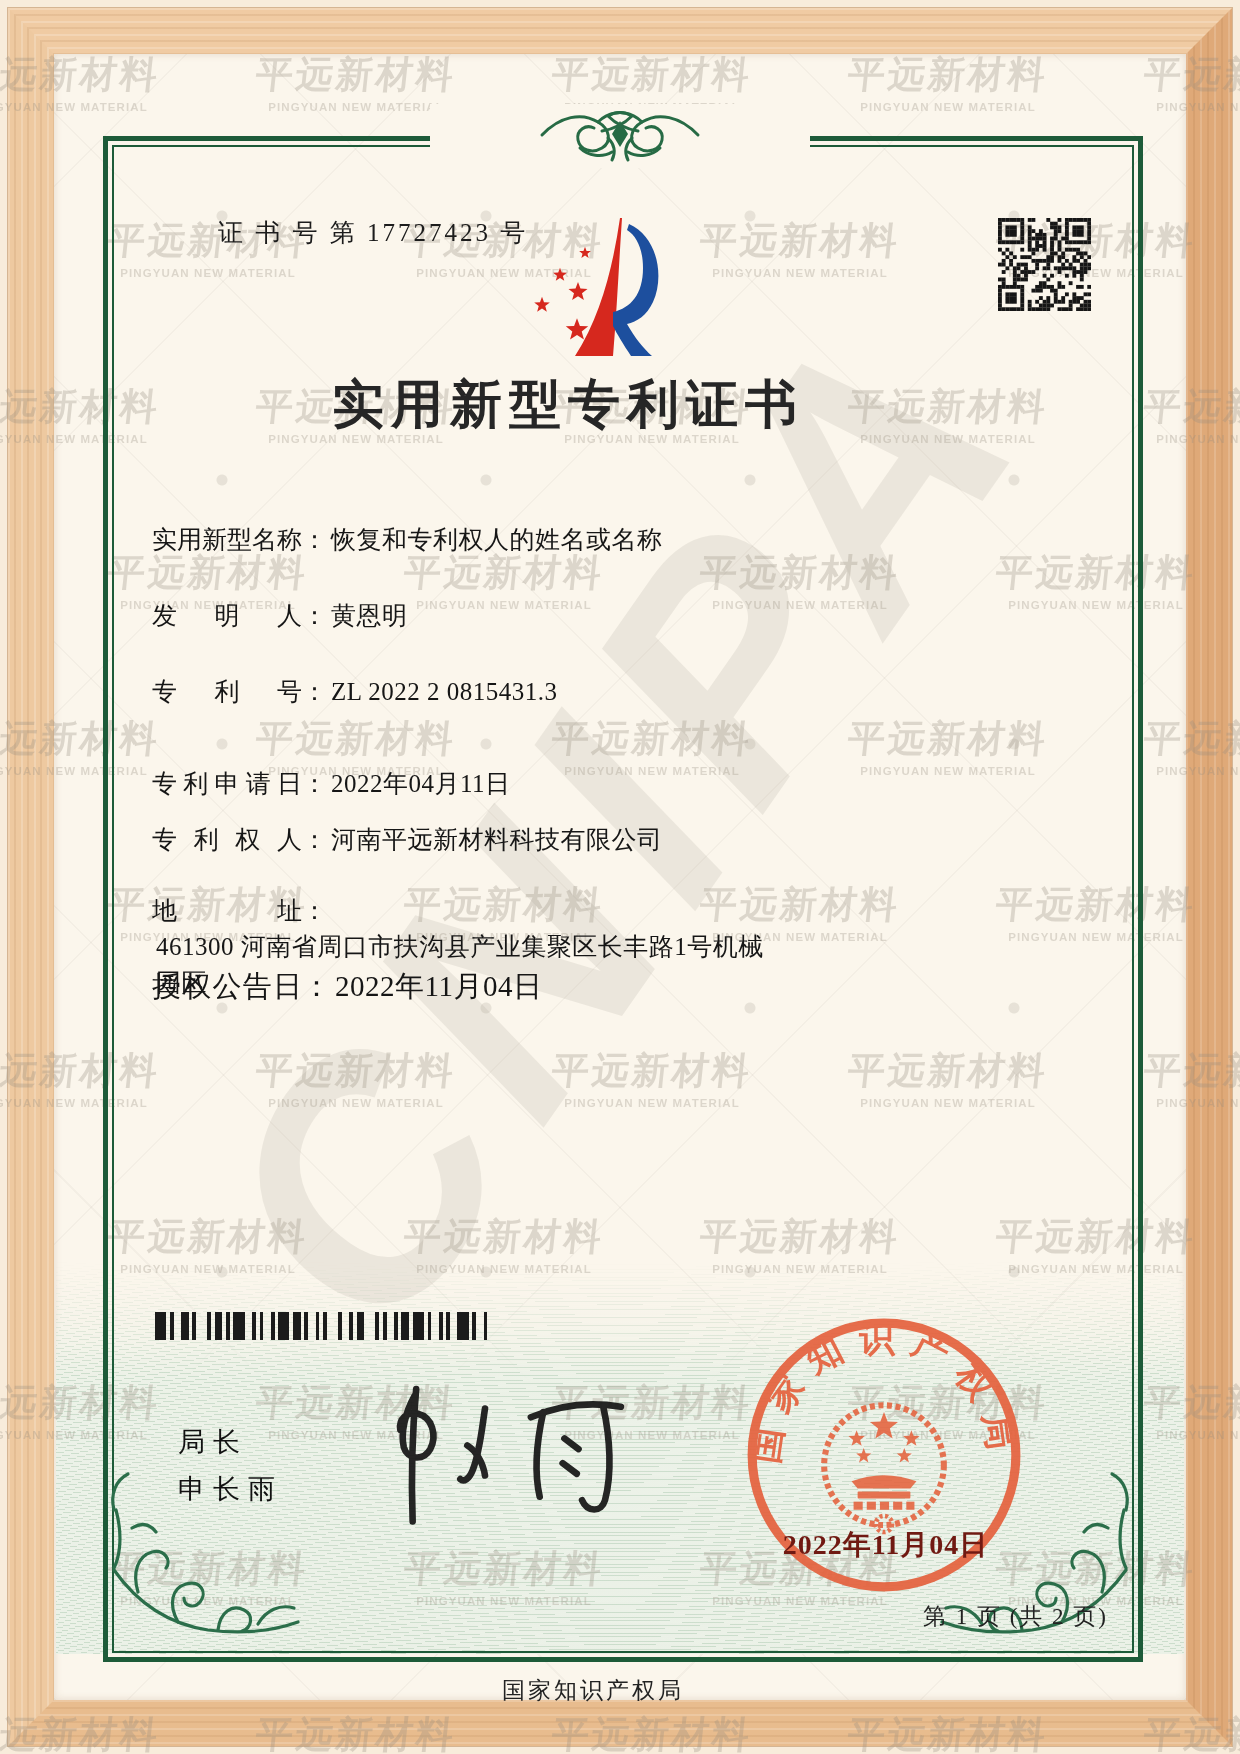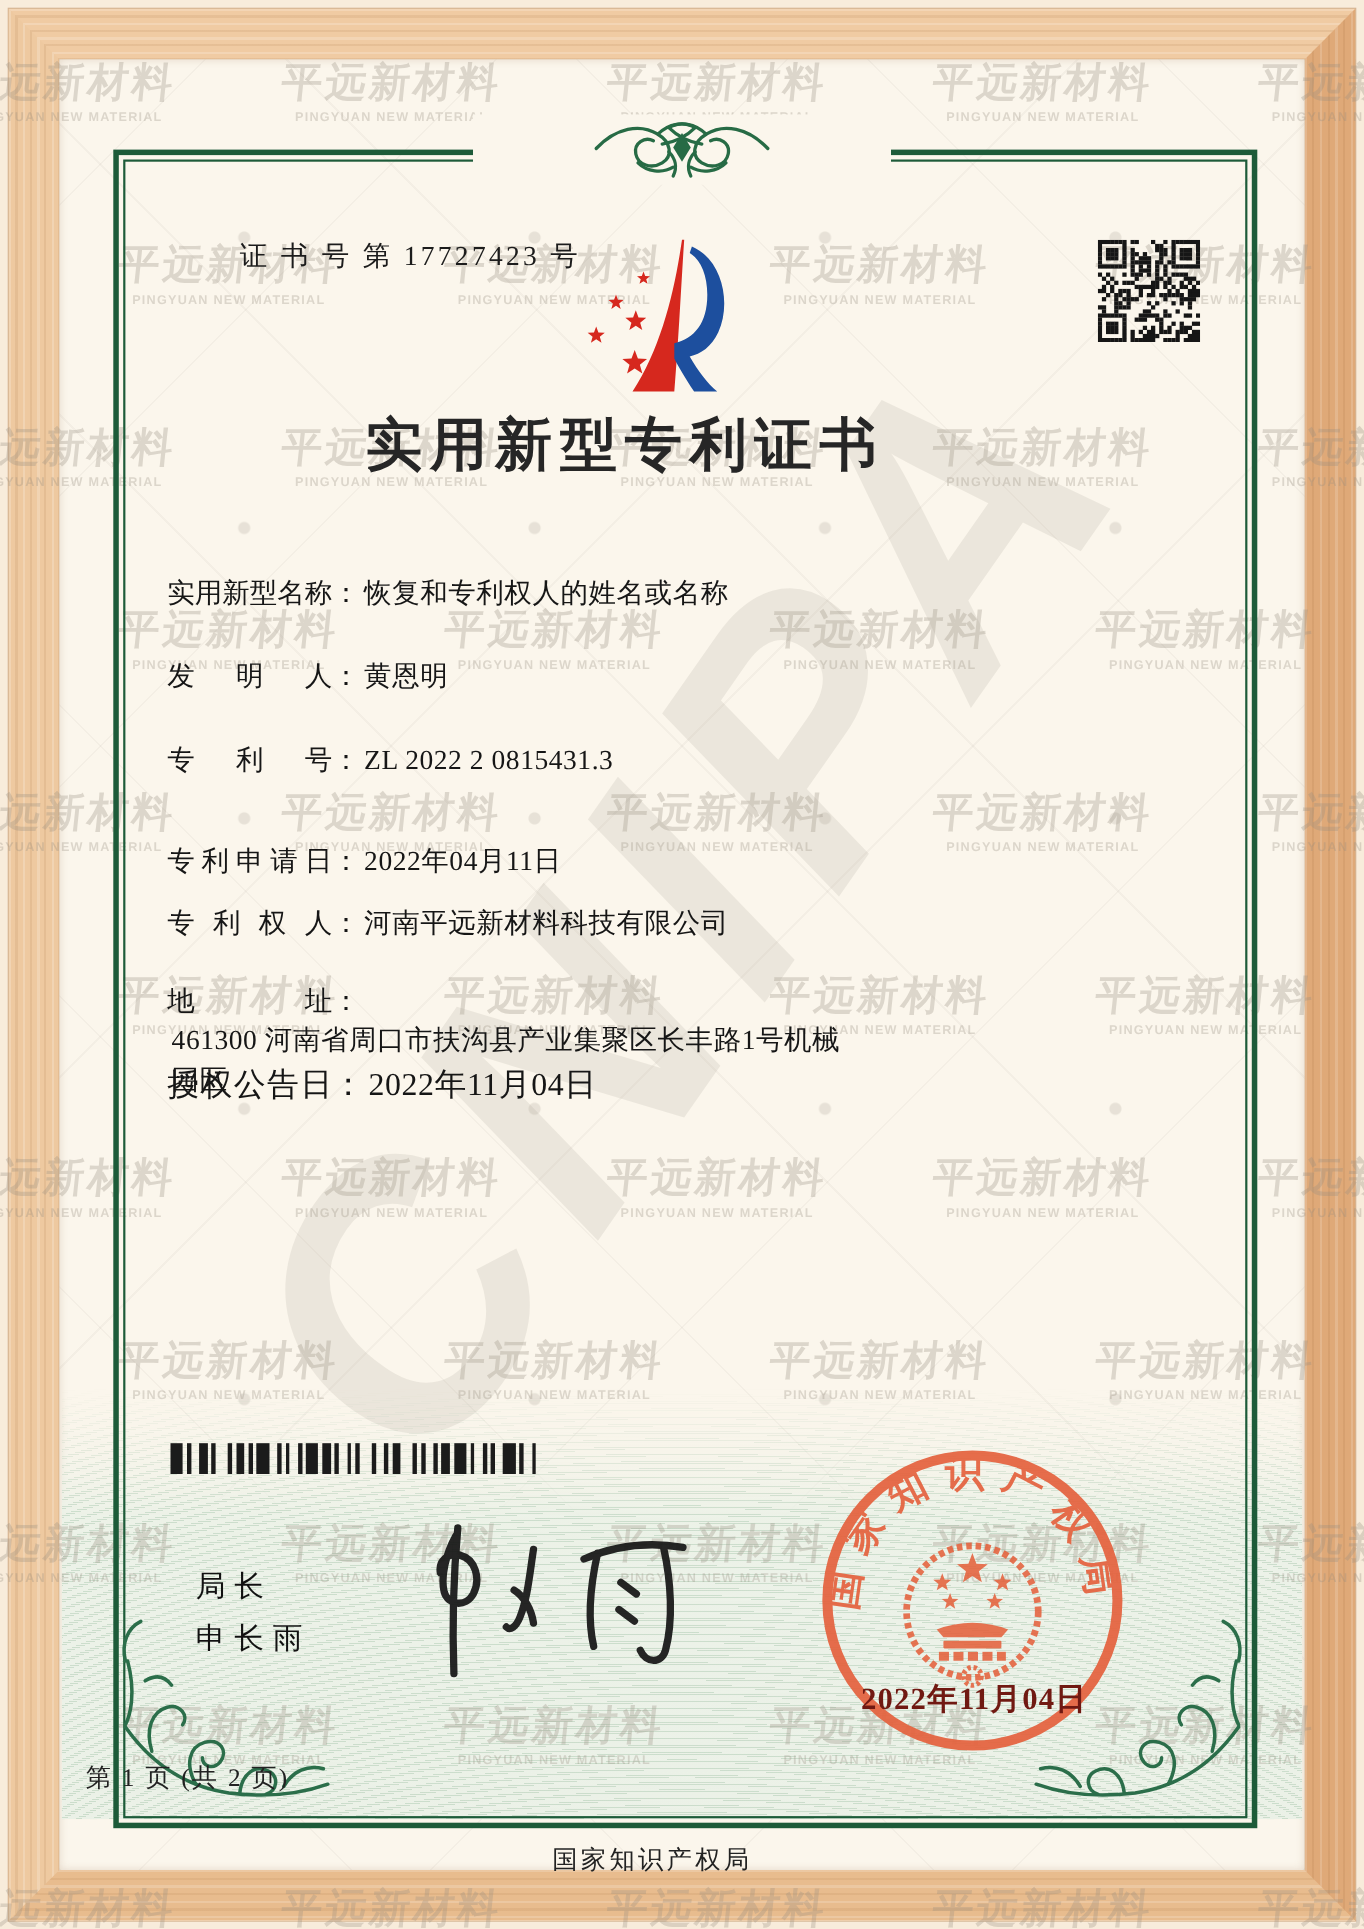--- a/index.html
+++ b/index.html
@@ -79,21 +79,21 @@
   .paras{position:absolute;left:148px;top:1026px;width:947px;font-size:24.5px;line-height:37.5px;text-align:justify;}
   .paras p{margin:0;text-indent:2em;letter-spacing:.4px;}
   .barcode{position:absolute;left:155px;top:1312px;width:340px;height:28px;display:flex;align-items:stretch;}
   .barcode .b{height:100%;}
   .director-label{position:absolute;left:178px;top:1424px;font-size:27px;letter-spacing:8px;color:#111;}
   .director-name{position:absolute;left:178px;top:1471px;font-size:27px;letter-spacing:8px;color:#111;}
   .signature{position:absolute;left:340px;top:1382px;width:320px;height:150px;}
   .seal{position:absolute;left:742px;top:1313px;width:284px;height:284px;z-index:8;mix-blend-mode:multiply;opacity:.92;}
   .seal-date{position:absolute;left:768px;top:1526px;width:235px;text-align:center;z-index:9;
     font-size:28px;font-weight:bold;color:#701912;letter-spacing:1px;}
-  .page-info{position:absolute;left:78px;top:1601px;width:1030px;text-align:left;font-size:23px;letter-spacing:2px;color:#222;}
+  .page-info{position:absolute;left:78px;top:1601px;width:1030px;text-align:right;font-size:23px;letter-spacing:2px;color:#222;}
   .footer-note{position:absolute;left:78px;top:1675px;width:1030px;text-align:center;font-size:23px;letter-spacing:3px;color:#222;z-index:7;}
 </style>
 </head>
 <body>
 
 <div id="page">
 
   <svg width="0" height="0" style="position:absolute" aria-hidden="true">
     <defs>
       <path id="star5" d="M0,-10 L2.47,-3.4 L9.51,-3.09 L3.99,1.3 L5.88,8.09 L0,4.2 L-5.88,8.09 L-3.99,1.3 L-9.51,-3.09 L-2.47,-3.4 Z"></path>

